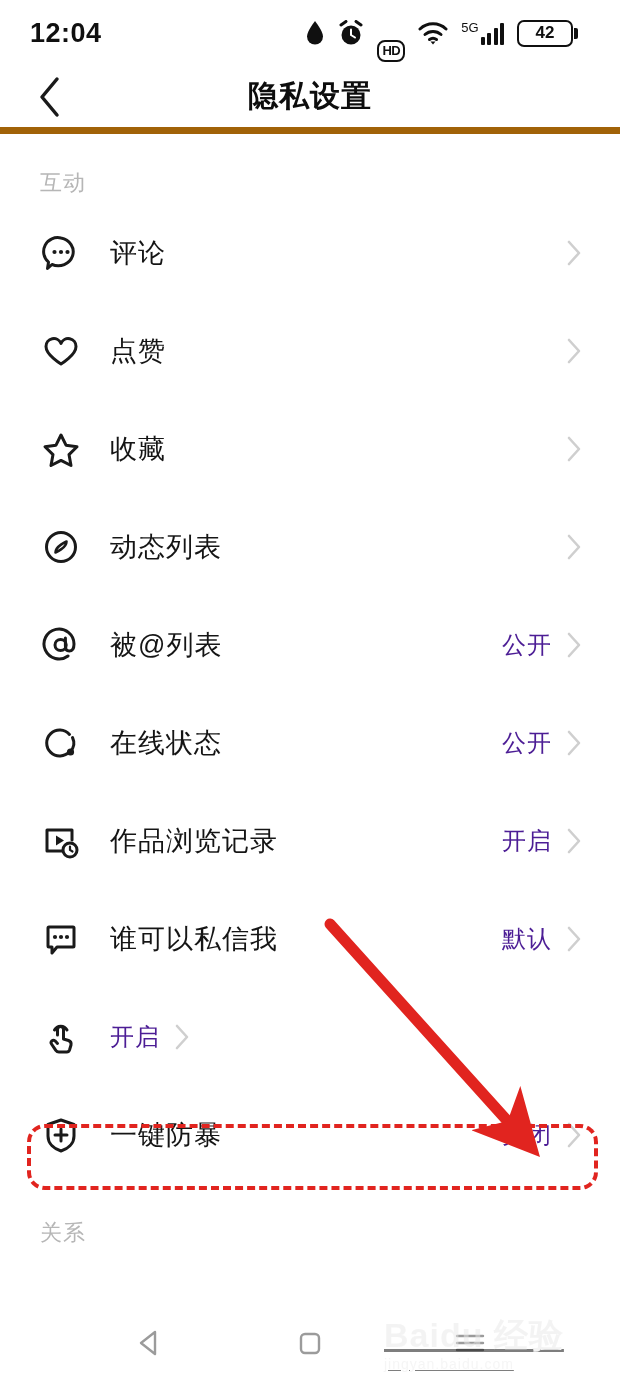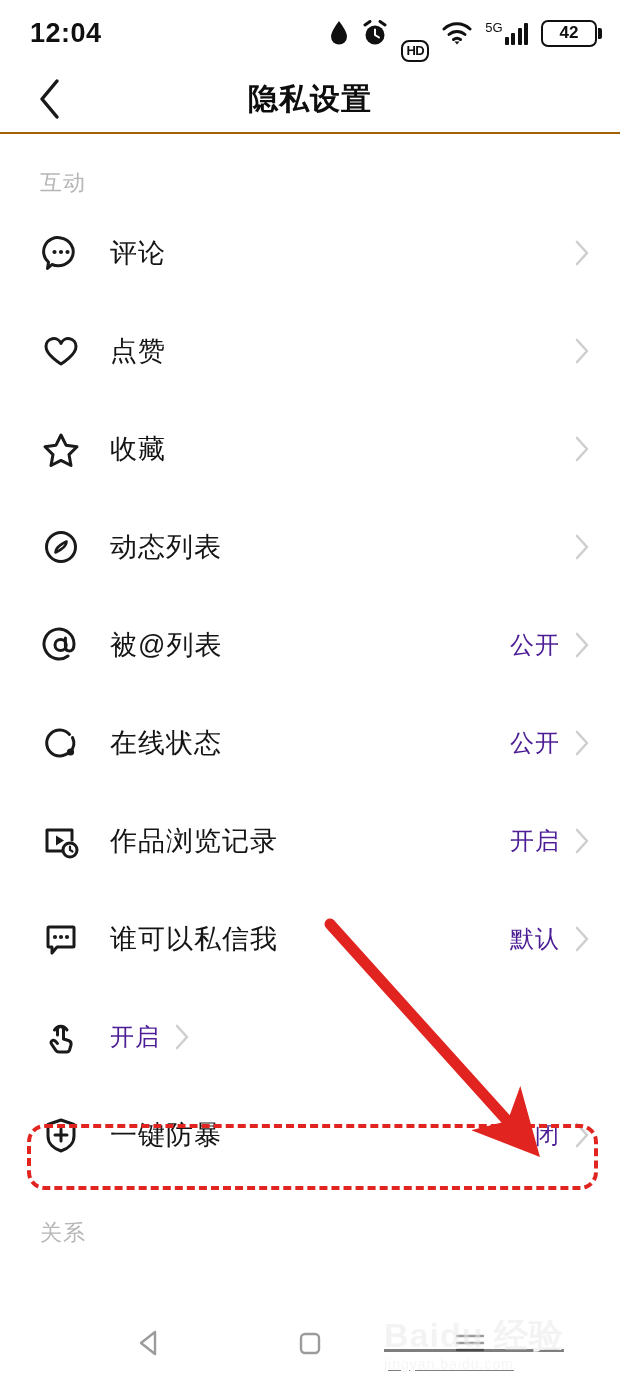--- a/index.html
+++ b/index.html
@@ -7,21 +7,21 @@
     width:620px; height:1386px;
     background:#ffffff;
     font-family:"Liberation Sans","DejaVu Sans",sans-serif;
     overflow:hidden;
   }
   .phone { position:relative; width:620px; height:1386px; background:#fff; }
 
   
   .statusbar {
     height:66px; display:flex; align-items:center;
-    justify-content:space-between; padding:0 18px 0 30px;
+    justify-content:space-between; padding:0 42px 0 30px;
   }
   .clock { font-size:27px; font-weight:600; color:#101010; letter-spacing:.5px; }
   .status-icons { display:flex; align-items:center; gap:13px; }
   .si { display:flex; align-items:center; color:#101010; }
   .hd-box {
     border:2.5px solid #101010; border-radius:8px;
     font-size:13px; font-weight:700; line-height:1;
     padding:2px 3px 3px; letter-spacing:-0.5px;margin-top:36px;
   }
   .fiveg { display:flex; align-items:flex-end; gap:2px; }
@@ -36,39 +36,39 @@
   .batt-body {
     border:2.5px solid #101010; border-radius:7px;
     width:56px; height:27px; display:flex; align-items:center;
     justify-content:center; font-size:17px; font-weight:600;
   }
   .batt-cap { width:4px; height:11px; background:#101010; border-radius:0 2px 2px 0; margin-left:1px; }
 
   
   .header {
     height:68px; display:flex; align-items:center;
-    position:relative; border-bottom:2px solid #a16207;
+    position:relative; border-bottom:7px solid #a16207;
   }
   .back-btn {
     position:absolute; left:30px; top:50%; transform:translateY(-50%);
     width:40px; height:40px; display:flex; align-items:center; justify-content:center;
   }
   .page-title {
     width:100%; text-align:center; font-size:30px;
     font-weight:600; color:#0d0d0d; letter-spacing:1px;
   }
 
   
   .section-label {
     font-size:22px; color:#b6b6b6; padding:34px 0 0 40px; letter-spacing:1px;font-family:Liberation Mono, monospace;
   }
   .list { padding-top:6px; }
   .row {
     height:98px; display:flex; align-items:center;
-    padding:0 30px 0 40px; position:relative;
+    padding:0 38px 0 40px; position:relative;
   }
   .row-icon {
     width:42px; height:42px; flex:none;
     display:flex; align-items:center; justify-content:center;
     color:#1a1a1a; margin-right:28px;
   }
   .row-label {
     font-size:27px; color:#151515; flex:1; letter-spacing:1px;
   }
   .row-value {

